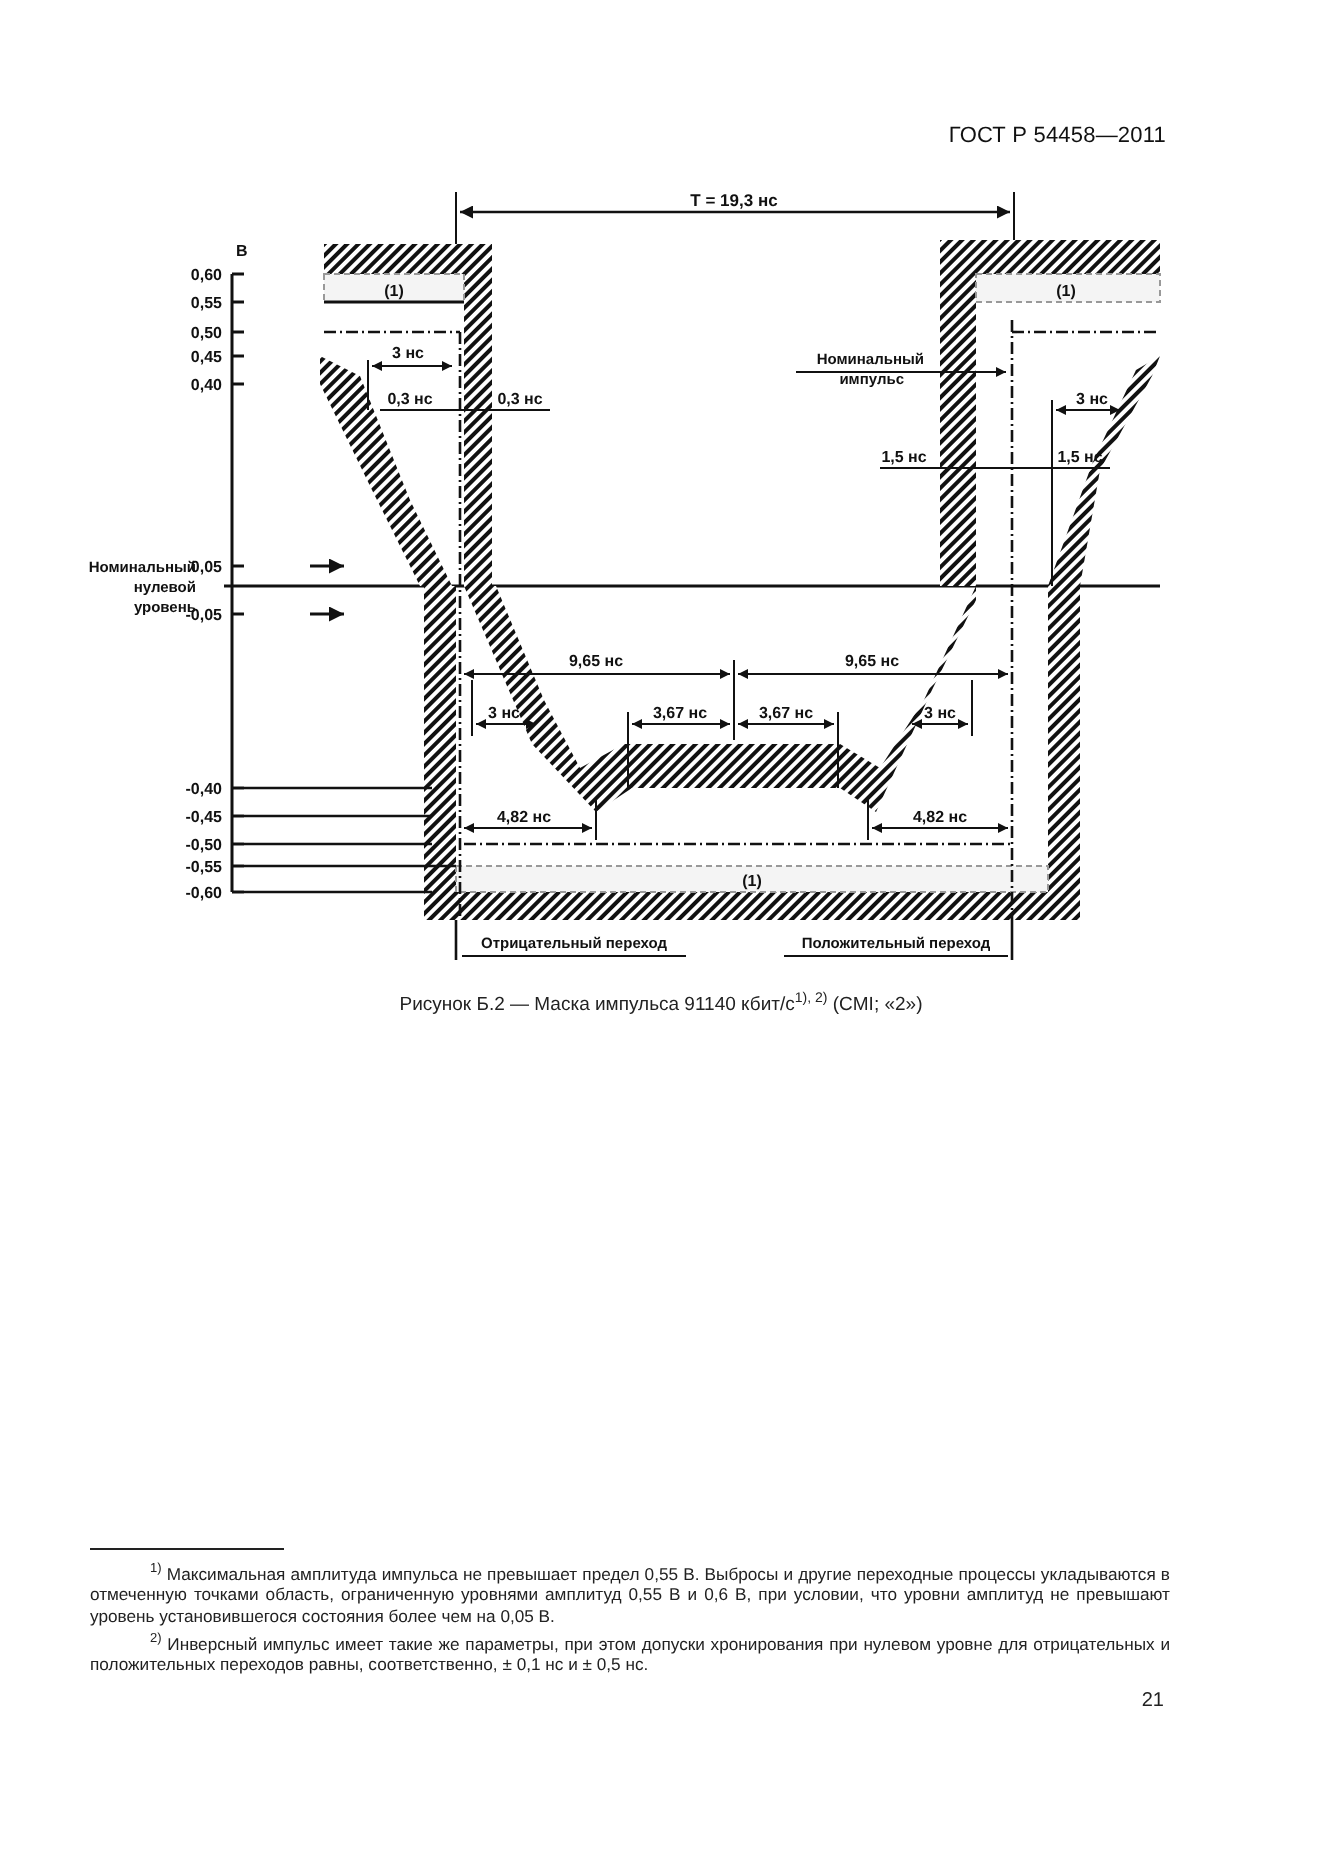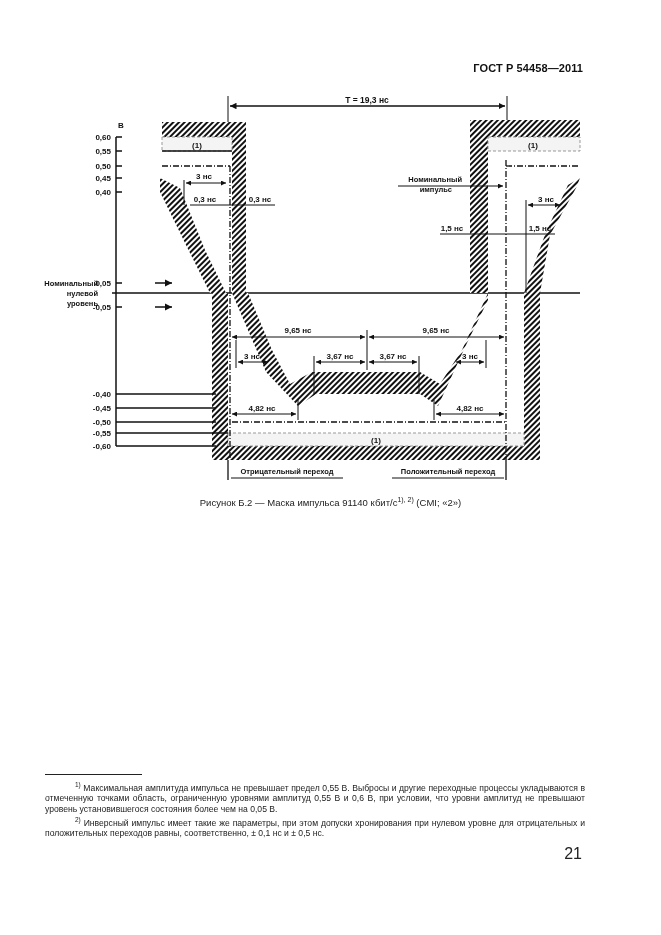--- a/index.html
+++ b/index.html
@@ -1,26 +1,26 @@
 <!DOCTYPE html>
 <html><head>
 <meta charset="utf-8">
 <style>
   html, body { margin: 0; padding: 0; background: #ffffff; }
   body { width: 661px; height: 935px; position: relative; overflow: hidden;
          font-family: "Liberation Sans", sans-serif; color: #111; }
-  .hdr { position: absolute; top: 62px; right: 78px; font-size: 11px; font-weight: bold; letter-spacing: 0.1px; }
+  .hdr { position: absolute; top: 62px; right: 78px; font-size: 11px; font-weight: normal; letter-spacing: 0.1px; }
   .fig { position: absolute; left: 0; top: 0; }
   .caption { position: absolute; top: 496px; left: 0; width: 661px; text-align: center; font-size: 9.5px; color: #222; }
   .caption sup { font-size: 7px; }
   .fn-rule { position: absolute; left: 45px; top: 774px; width: 97px; height: 0; border-top: 1px solid #222; }
   .fn { position: absolute; left: 45px; width: 540px; font-size: 8.6px; line-height: 10.6px; color: #222; text-align: justify; }
   .fn .ind { display: inline-block; width: 30px; }
   .fn sup { font-size: 6.5px; }
-  .pg { position: absolute; top: 845px; right: 79px; font-size: 16px; color: #222; }
+  .pg { position: absolute; top: 845px; right: 79px; font-size: 10px; color: #222; }
   svg text { font-family: "Liberation Sans", sans-serif; font-weight: bold; fill: #111; }
 </style>
 </head>
 <body>
 
 <div class="hdr">ГОСТ Р 54458—2011</div>
 
 <svg class="fig" width="661" height="490" viewBox="0 0 661 490">
   <defs>
     <pattern id="hatch" patternUnits="userSpaceOnUse" width="4" height="4" patternTransform="rotate(45)">

